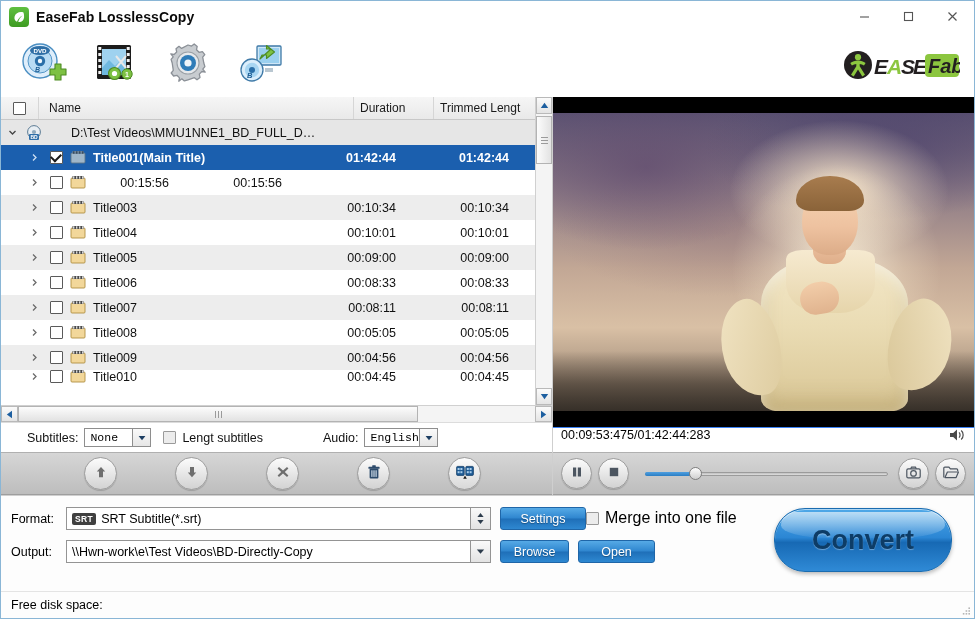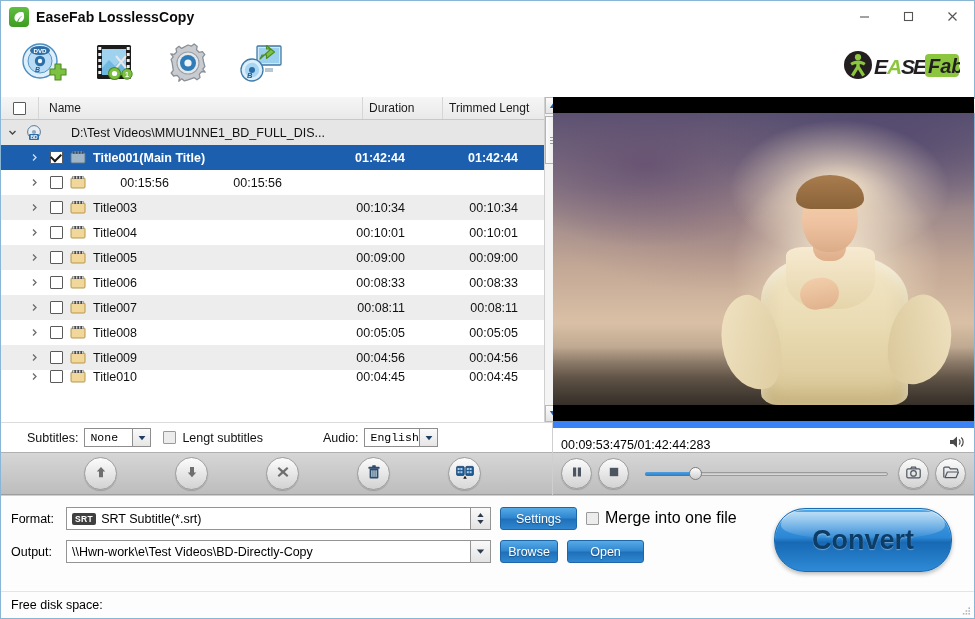--- a/index.html
+++ b/index.html
@@ -64,21 +64,21 @@
     display:flex;align-items:center;
   }
 
   
   .main{flex:1 1 auto;display:flex;min-height:0;background:#f0f0f0;}
   .left{width:551px;flex:0 0 551px;display:flex;flex-direction:column;min-height:0;
         border-right:1px solid #cfcfcf;background:#f4f4f4;}
   .right{flex:1 1 auto;display:flex;flex-direction:column;min-width:0;background:#f0f0f0;}
 
   
-  .listwrap{flex:1 1 auto;display:flex;min-height:0;background:#fff;}
+  .listwrap{flex:1 1 auto;display:flex;flex-direction:column;min-height:0;background:#fff;}
   .listbody{flex:1 1 auto;display:flex;min-height:0;}
   .listcols{flex:1 1 auto;display:flex;flex-direction:column;min-width:0;overflow:hidden;}
 
   .lhead{
     height:22px;flex:0 0 22px;display:flex;align-items:center;
     background:linear-gradient(180deg,#f6f6f6 0%,#e9e9e9 100%);
     border-bottom:1px solid #c8c8c8;
     font-size:12px;color:#1a1a1a;
   }
   .hc{display:flex;align-items:center;height:100%;box-sizing:border-box;
@@ -237,22 +237,22 @@
   .hair{position:absolute;left:32%;bottom:82%;width:35%;height:14%;
     background:linear-gradient(180deg,#a87c4e,#8a6339);
     border-radius:50% 50% 22% 22%/70% 70% 30% 30%;}
   .hand{position:absolute;left:34%;bottom:40%;width:20%;height:13%;
     background:linear-gradient(180deg,#f2cda9,#e0b38e);
     border-radius:46% 46% 38% 38%/50% 50% 50% 50%;transform:rotate(-10deg);}
 
   
   .timerow{
     height:24px;flex:0 0 24px;background:#fff;
-    display:flex;align-items:flex-end;justify-content:space-between;
-    padding:0 8px;font-size:12.5px;border-top:7px solid #3b82f6;
+    display:flex;align-items:flex-start;justify-content:space-between;
+    padding:0 8px;font-size:12.5px;border-top:1px solid #3b82f6;
   }
   
   .playbar{
     height:41px;flex:0 0 41px;
     background:linear-gradient(180deg,#d6d6d6 0%,#bdbdbd 100%);
     display:flex;align-items:center;padding:0 8px;
     border-top:1px solid #b0b0b0;border-bottom:1px solid #9e9e9e;
   }
   .pbtn{
     width:29px;height:29px;border-radius:50%;
@@ -946,39 +946,39 @@
       <div class="fsel">
         <span class="srtbadge">SRT</span>
         <span class="ftxt">SRT Subtitle(*.srt)</span>
         <span class="spin">
           <svg width="9" height="13" viewBox="0 0 9 13">
               <path d="M4.5 1L7.6 5H1.4z" fill="#2d3c4c"></path>
               <path d="M4.5 12L1.4 8h6.2z" fill="#2d3c4c"></path>
             </svg>
         </span>
       </div>
-      <div class="bluebtn" style="margin-left:9px;width:77px;">Settings</div>
+      <div class="bluebtn" style="margin-left:9px;width:86px;">Settings</div>
     </div>
 
     <div class="merge">
       <span class="cbox dim"></span>
       <span style="margin-left:6px;">Merge into one file</span>
     </div>
 
     <div class="frow r2">
       <div class="flabel">Output:</div>
       <div class="fsel">
         <span class="ftxt">\\Hwn-work\e\Test Videos\BD-Directly-Copy</span>
         <span class="spin">
           <svg width="9" height="7" viewBox="0 0 9 7">
               <path d="M0.8 1.4h7.4L4.5 5.8z" fill="#2d3c4c"></path>
             </svg>
         </span>
       </div>
-      <div class="bluebtn" style="margin-left:9px;width:58px;">Browse</div>
+      <div class="bluebtn" style="margin-left:9px;width:69px;">Browse</div>
       <div class="bluebtn" style="margin-left:9px;width:77px;">Open</div>
     </div>
 
     <div class="convert">
       <span>Convert</span>
     </div>
 
     <div class="statusbar">
       <span>Free disk space:</span>
       <span class="grippy">

